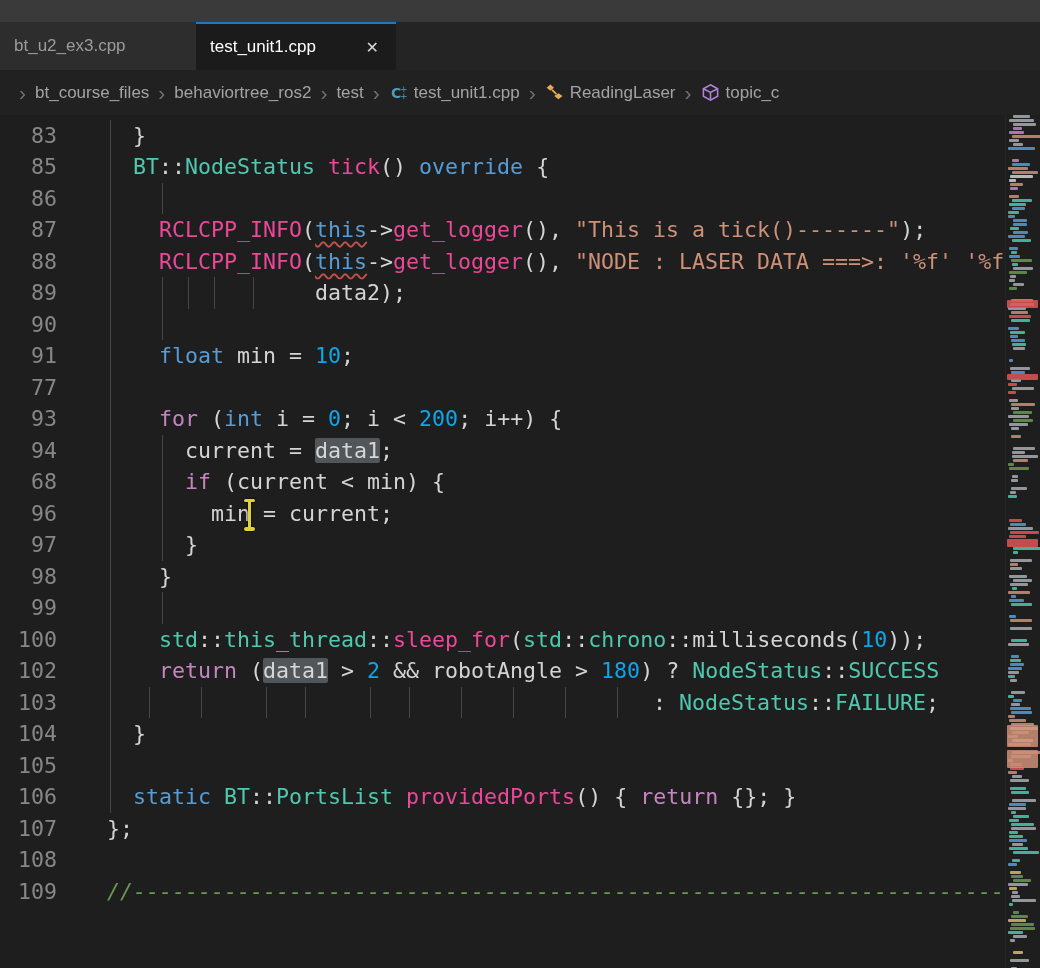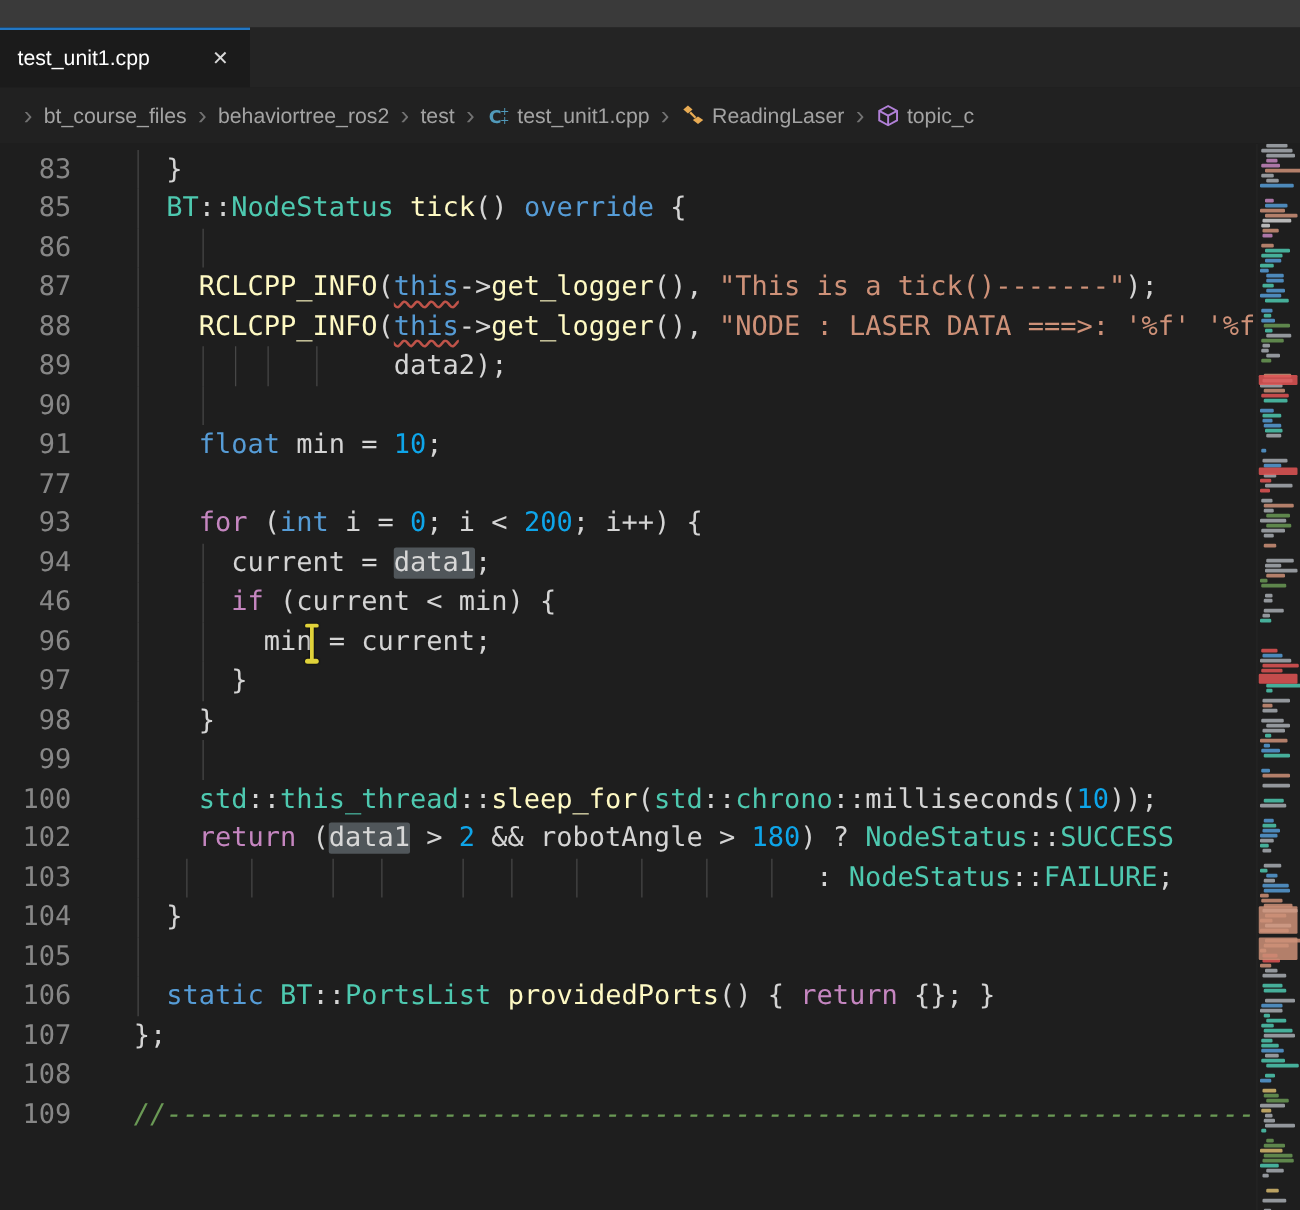--- a/index.html
+++ b/index.html
@@ -28,21 +28,21 @@
   .line{position:relative;height:31.5px;line-height:31.5px;white-space:pre;
         font-family:"DejaVu Sans Mono",monospace;font-size:21.6px;}
   .line .num{position:absolute;left:0;top:0;width:57px;text-align:right;color:#878787;}
   .line .txt{position:absolute;left:107px;top:0;}
   .gd{position:absolute;top:0;bottom:0;width:1.4px;background:#474747;}
 
   .p{color:#d4d4d4;}
   .k{color:#569cd6;}
   .c{color:#c586c0;}
   .t{color:#4ec9b0;}
-  .f{color:#fef9c3;}
+  .f{color:#ec4899;}
   .s{color:#ce9178;}
   .n{color:#0ea5e9;}
   .m{color:#6a9955;font-style:italic;}
   .e{color:#569cd6;text-decoration:underline wavy #bf5349;text-decoration-thickness:1.6px;text-underline-offset:4px;}
   .h{color:#d7d7d7;background:#50565a;border-radius:2px;}
 
   
   .ibeam{position:absolute;width:13px;height:32px;pointer-events:none;
          filter:drop-shadow(0 0 1px #000);}
   .ibeam i{position:absolute;background:#e0d23a;}
@@ -56,20 +56,23 @@
   .mrow{position:absolute;height:3px;border-radius:1px;opacity:.85;}
 </style>
 </head>
 <body>
 
 <div id="app">
 
   <div class="titlestrip"></div>
 
   <div class="tabbar">
+    <div class="tab inactive">
+      <span>bt_u2_ex3.cpp</span>
+    </div>
     <div class="tab active">
       <span>test_unit1.cpp</span>
       <span class="close">✕</span>
     </div>
   </div>
 
   <div class="breadcrumb" id="breadcrumb">
       <span class="sep">›</span>
       <span class="bc-item">
         <span>bt_course_files</span>
@@ -123,21 +126,21 @@
         <div class="line"><i class="gd" style="left: 110px;"></i><span class="num">85</span><span class="txt"><span class="p">  </span><span class="t">BT</span><span class="p">::</span><span class="t">NodeStatus</span><span class="p"> </span><span class="f">tick</span><span class="p">() </span><span class="k">override</span><span class="p"> {</span></span></div>
         <div class="line"><i class="gd" style="left: 110px;"></i><i class="gd" style="left: 162px;"></i><span class="num">86</span><span class="txt"></span></div>
         <div class="line"><i class="gd" style="left: 110px;"></i><span class="num">87</span><span class="txt"><span class="p">    </span><span class="f">RCLCPP_INFO</span><span class="p">(</span><span class="e">this</span><span class="p">-&gt;</span><span class="f">get_logger</span><span class="p">(), </span><span class="s">"This is a tick()-------"</span><span class="p">);</span></span></div>
         <div class="line"><i class="gd" style="left: 110px;"></i><span class="num">88</span><span class="txt"><span class="p">    </span><span class="f">RCLCPP_INFO</span><span class="p">(</span><span class="e">this</span><span class="p">-&gt;</span><span class="f">get_logger</span><span class="p">(), </span><span class="s">"NODE : LASER DATA ===&gt;: '%f' '%f'"</span></span></div>
         <div class="line"><i class="gd" style="left: 110px;"></i><i class="gd" style="left: 162px;"></i><i class="gd" style="left: 188px;"></i><i class="gd" style="left: 214px;"></i><i class="gd" style="left: 253px;"></i><span class="num">89</span><span class="txt"><span class="p">                data2);</span></span></div>
         <div class="line"><i class="gd" style="left: 110px;"></i><i class="gd" style="left: 162px;"></i><span class="num">90</span><span class="txt"></span></div>
         <div class="line"><i class="gd" style="left: 110px;"></i><span class="num">91</span><span class="txt"><span class="p">    </span><span class="k">float</span><span class="p"> min = </span><span class="n">10</span><span class="p">;</span></span></div>
         <div class="line"><i class="gd" style="left: 110px;"></i><span class="num">77</span></div>
         <div class="line"><i class="gd" style="left: 110px;"></i><span class="num">93</span><span class="txt"><span class="p">    </span><span class="c">for</span><span class="p"> (</span><span class="k">int</span><span class="p"> i = </span><span class="n">0</span><span class="p">; i &lt; </span><span class="n">200</span><span class="p">; i++) {</span></span></div>
         <div class="line"><i class="gd" style="left: 110px;"></i><i class="gd" style="left: 162px;"></i><span class="num">94</span><span class="txt"><span class="p">      current = </span><span class="h">data1</span><span class="p">;</span></span></div>
-        <div class="line"><i class="gd" style="left: 110px;"></i><i class="gd" style="left: 162px;"></i><span class="num">46</span><span class="txt"><span class="p">      </span><span class="c">if</span><span class="p"> (current &lt; min) {</span></span></div>
+        <div class="line"><i class="gd" style="left: 110px;"></i><i class="gd" style="left: 162px;"></i><span class="num">68</span><span class="txt"><span class="p">      </span><span class="c">if</span><span class="p"> (current &lt; min) {</span></span></div>
         <div class="line"><i class="gd" style="left: 110px;"></i><i class="gd" style="left: 162px;"></i><span class="num">96</span><span class="txt"><span class="p">        min = current;</span></span></div>
         <div class="line"><i class="gd" style="left: 110px;"></i><i class="gd" style="left: 162px;"></i><span class="num">97</span><span class="txt"><span class="p">      }</span></span></div>
         <div class="line"><i class="gd" style="left: 110px;"></i><span class="num">98</span><span class="txt"><span class="p">    }</span></span></div>
         <div class="line"><i class="gd" style="left: 110px;"></i><i class="gd" style="left: 162px;"></i><span class="num">99</span><span class="txt"></span></div>
         <div class="line"><i class="gd" style="left: 110px;"></i><span class="num">100</span><span class="txt"><span class="p">    </span><span class="t">std</span><span class="p">::</span><span class="t">this_thread</span><span class="p">::</span><span class="f">sleep_for</span><span class="p">(</span><span class="t">std</span><span class="p">::</span><span class="t">chrono</span><span class="p">::</span><span class="p">milliseconds</span><span class="p">(</span><span class="n">10</span><span class="p">));</span></span></div>
         <div class="line"><i class="gd" style="left: 110px;"></i><span class="num">102</span><span class="txt"><span class="p">    </span><span class="c">return</span><span class="p"> (</span><span class="h">data1</span><span class="p"> &gt; </span><span class="n">2</span><span class="p"> &amp;&amp; robotAngle &gt; </span><span class="n">180</span><span class="p">) ? </span><span class="t">NodeStatus</span><span class="p">::</span><span class="t">SUCCESS</span></span></div>
         <div class="line"><i class="gd" style="left: 110px;"></i><i class="gd" style="left: 149px;"></i><i class="gd" style="left: 201px;"></i><i class="gd" style="left: 266px;"></i><i class="gd" style="left: 305px;"></i><i class="gd" style="left: 370px;"></i><i class="gd" style="left: 409px;"></i><i class="gd" style="left: 461px;"></i><i class="gd" style="left: 513px;"></i><i class="gd" style="left: 565px;"></i><i class="gd" style="left: 617px;"></i><span class="num">103</span><span class="txt"><span class="p">                                          : </span><span class="t">NodeStatus</span><span class="p">::</span><span class="t">FAILURE</span><span class="p">;</span></span></div>
         <div class="line"><i class="gd" style="left: 110px;"></i><span class="num">104</span><span class="txt"><span class="p">  }</span></span></div>
         <div class="line"><i class="gd" style="left: 110px;"></i><span class="num">105</span><span class="txt"></span></div>
         <div class="line"><i class="gd" style="left: 110px;"></i><span class="num">106</span><span class="txt"><span class="p">  </span><span class="k">static</span><span class="p"> </span><span class="t">BT</span><span class="p">::</span><span class="t">PortsList</span><span class="p"> </span><span class="f">providedPorts</span><span class="p">() { </span><span class="c">return</span><span class="p"> {}; }</span></span></div>

